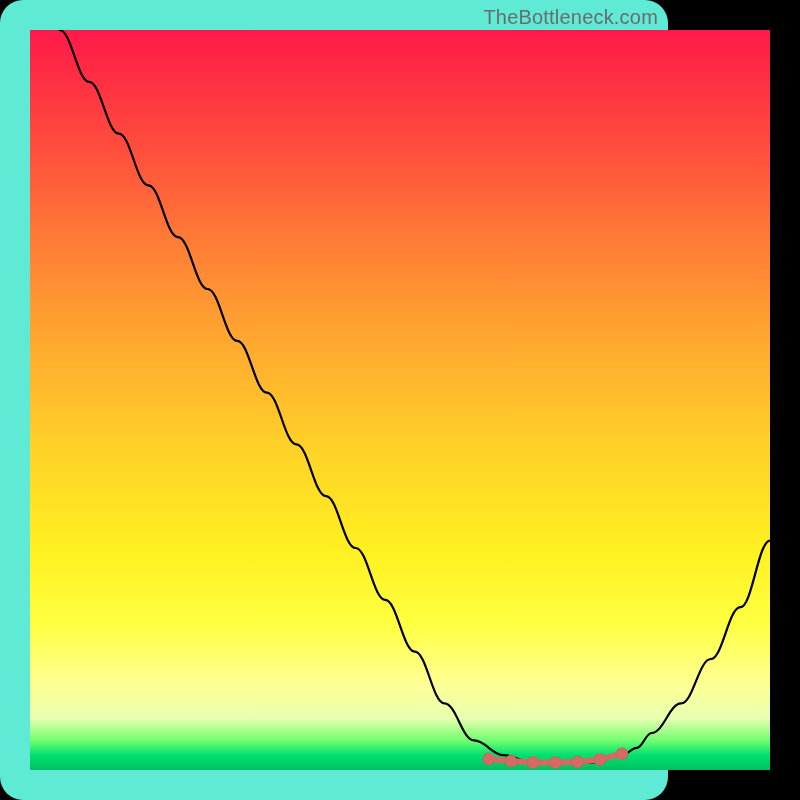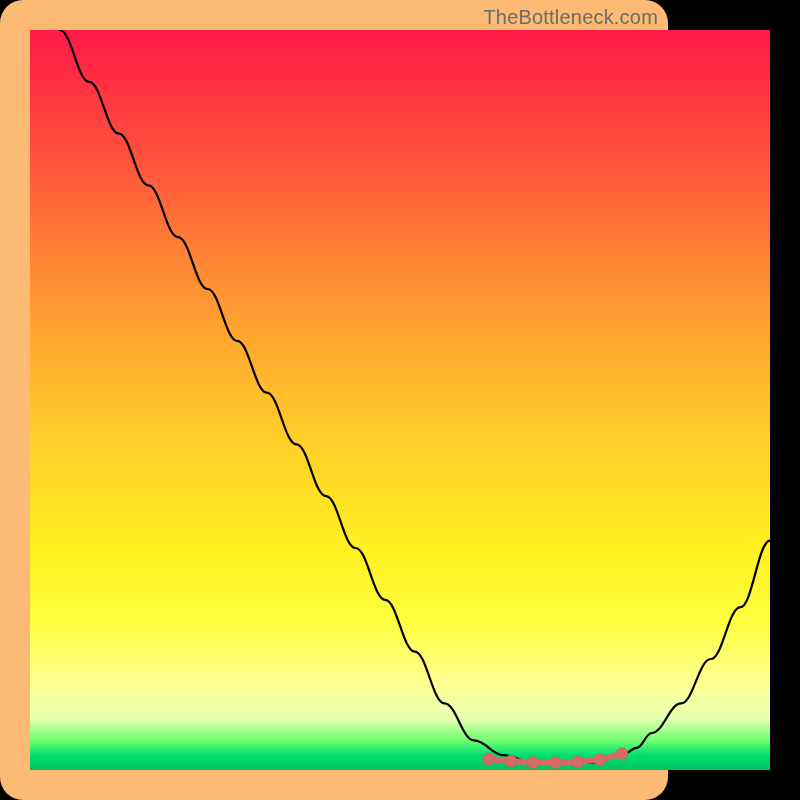--- a/index.html
+++ b/index.html
@@ -1,21 +1,21 @@
 <!DOCTYPE html>
 <html><head>
 <meta charset="utf-8">
 <style>
   * { margin: 0; padding: 0; box-sizing: border-box; }
   html, body { width: 800px; height: 800px; overflow: hidden; background: #000; }
   .frame {
     position: relative;
     width: 668px;
     height: 800px;
-    background: #fdba74;
+    background: #5eead4;
     border-radius: 23px;
   }
   .plot-area {
     position: absolute;
     left: 30px;
     top: 30px;
     width: 740px;
     height: 740px;
     overflow: hidden;
   }

